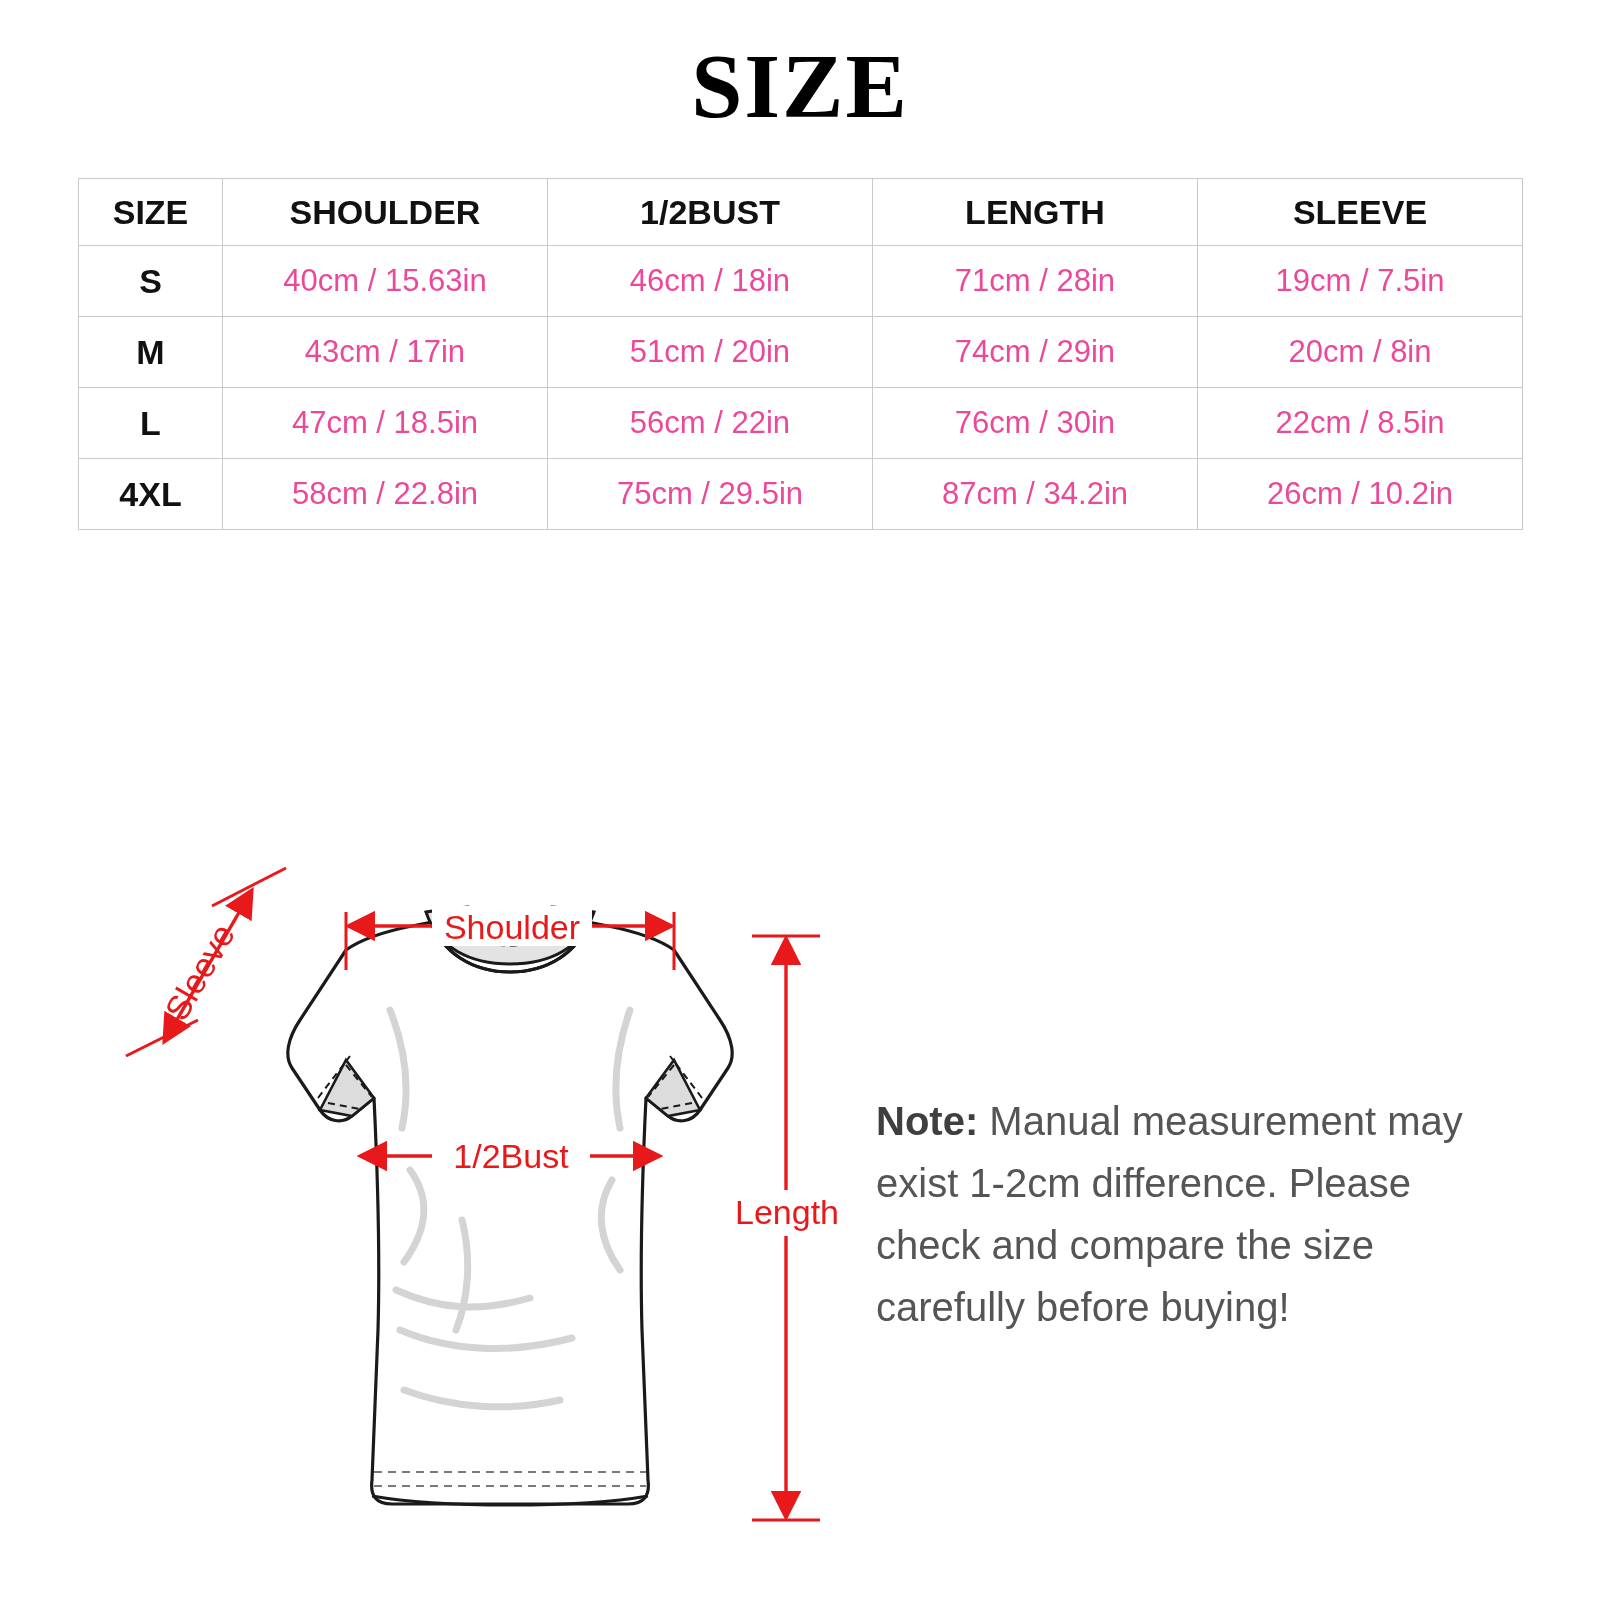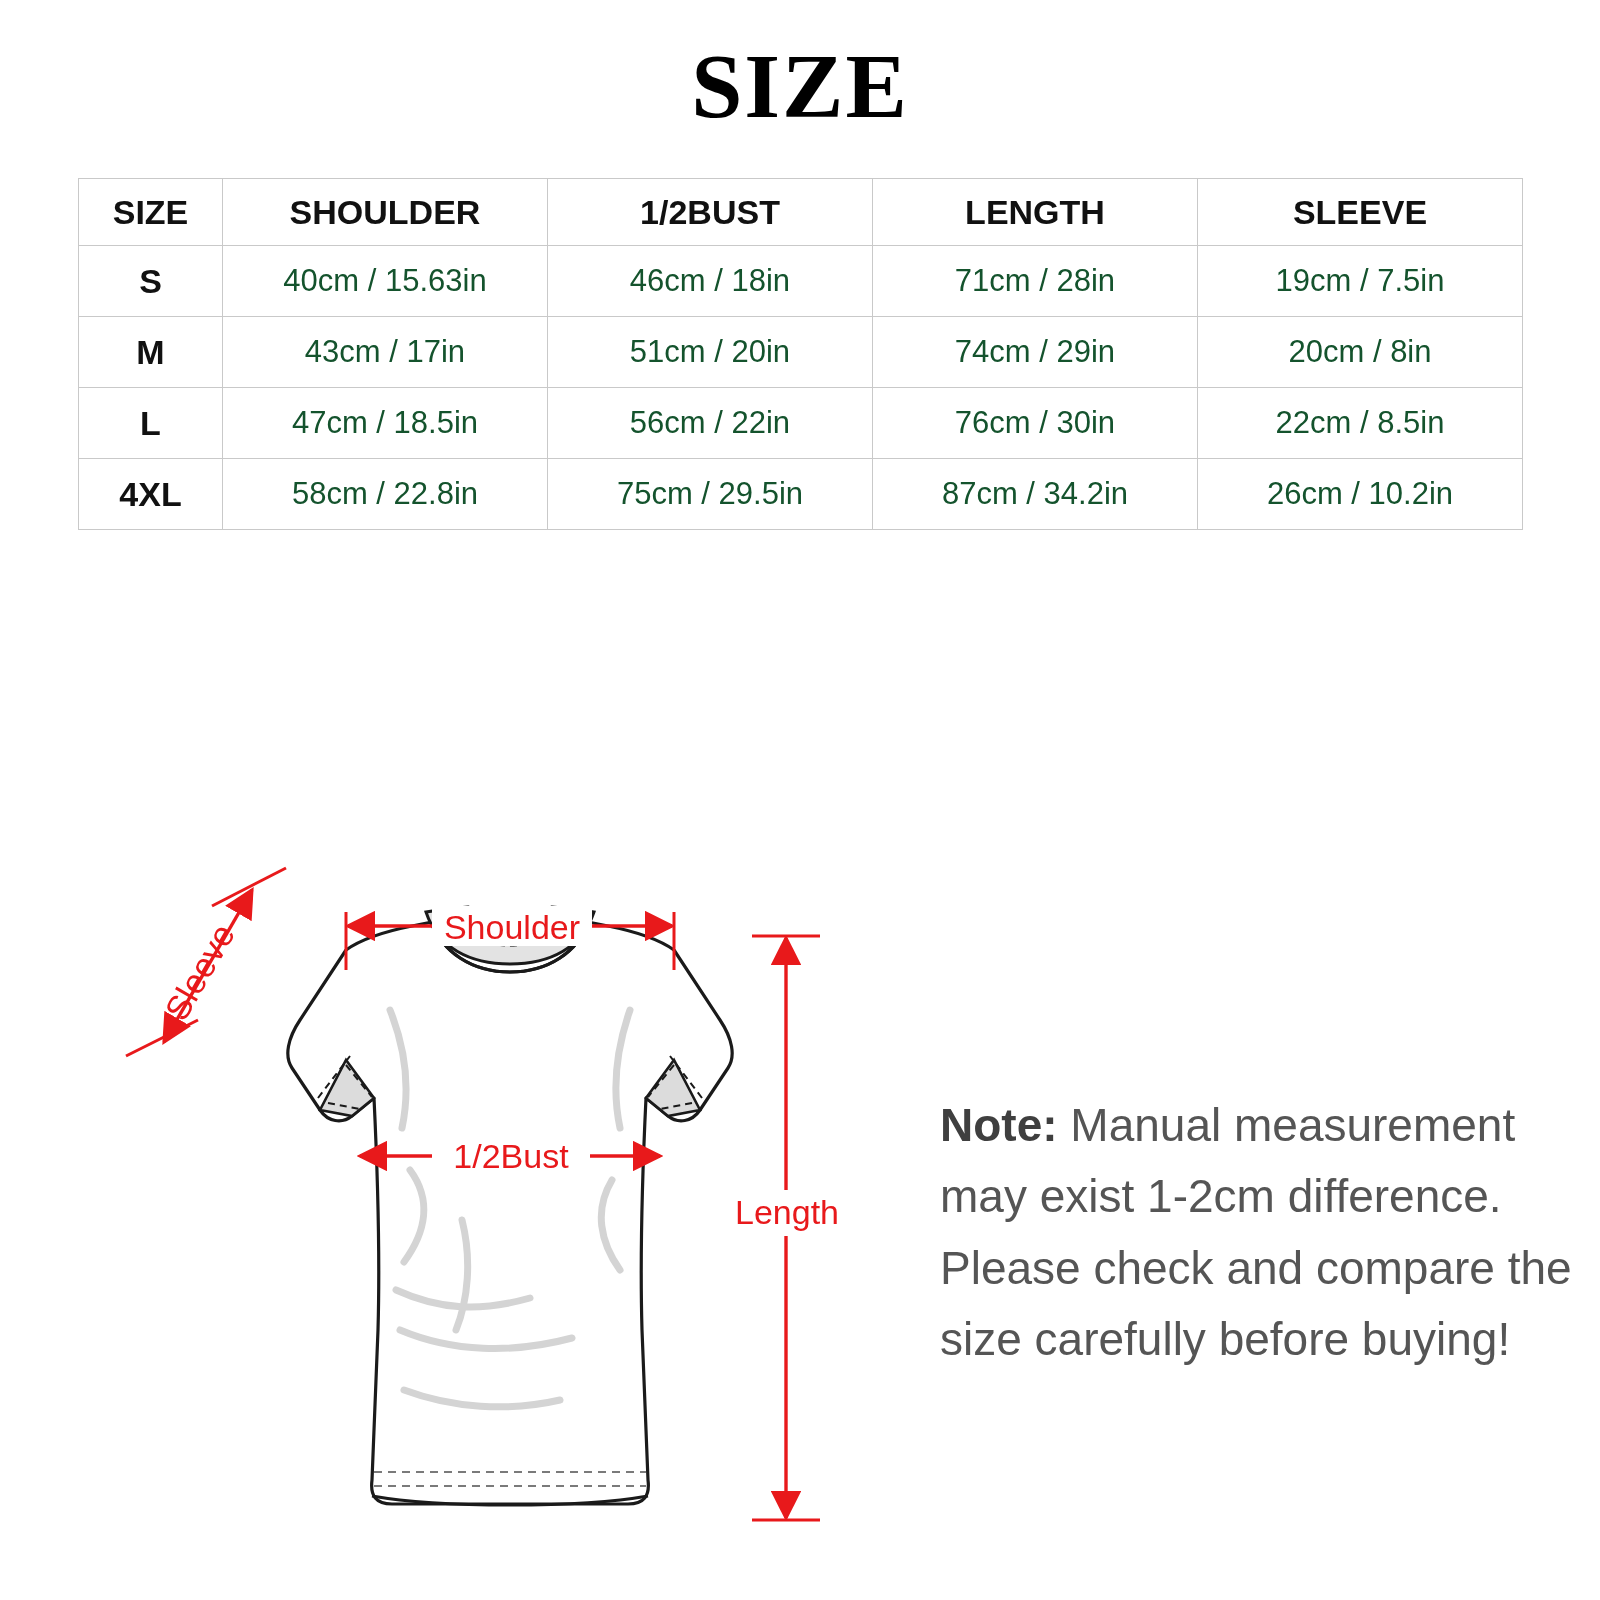--- a/index.html
+++ b/index.html
@@ -53,45 +53,45 @@
     height: 66px;
   }
   #size-table tbody td.size-col {
     font-size: 34px;
     font-weight: bold;
     color: #111111;
   }
   #size-table tbody td.val {
     font-size: 31px;
     font-weight: normal;
-    color: #14532d;
+    color: #ec4899;
   }
   col.c-size  { width: 144px; }
   col.c-sh    { width: 325px; }
   col.c-bust  { width: 325px; }
   col.c-len   { width: 325px; }
   col.c-slv   { width: 325px; }
 
   
   #diagram {
     position: absolute;
     left: 60px;
     top: 860px;
     width: 820px;
     height: 700px;
   }
   #diagram svg { display: block; }
 
   
   #note {
     position: absolute;
-    left: 940px;
+    left: 876px;
     top: 1090px;
     width: 640px;
-    font-size: 46px;
+    font-size: 40px;
     line-height: 1.55;
     color: #555555;
   }
   #note .note-label {
     font-weight: bold;
     color: #3f3f3f;
   }
 </style>
 </head>
 <body>

